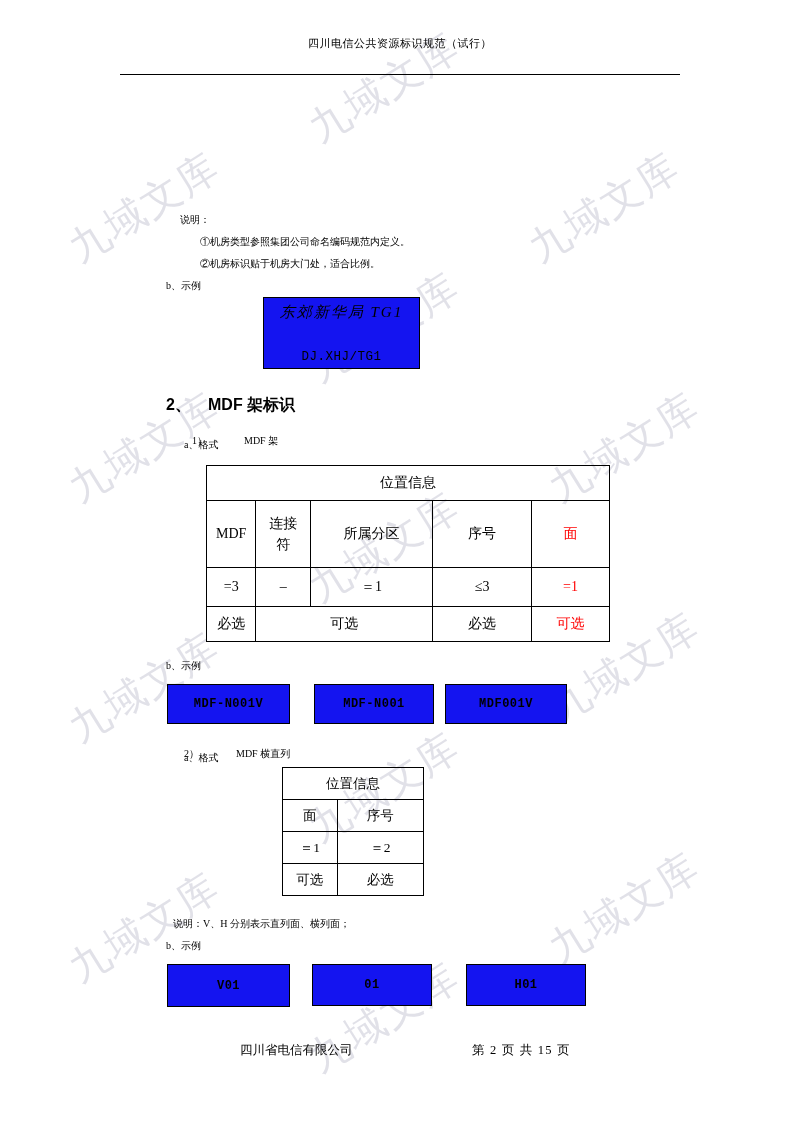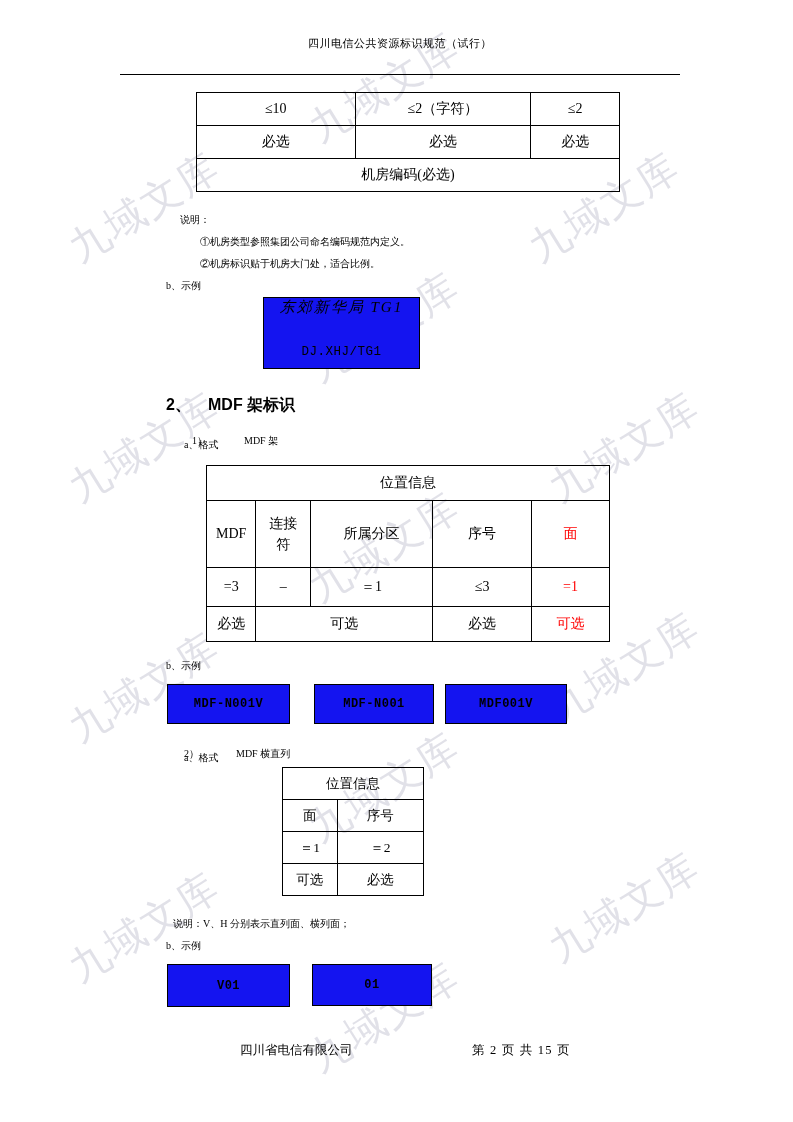--- a/index.html
+++ b/index.html
@@ -110,21 +110,21 @@
 
   
   .sign {
     position: absolute;
     background: #1414f0;
     border: 1.3px solid #000;
     box-sizing: border-box;
     display: flex;
     flex-direction: column;
     align-items: center;
-    justify-content: flex-start;
+    justify-content: center;
     z-index: 8;
     gap: 18px;
   }
   .sign .l1 {
     font-family: "Liberation Serif", "DejaVu Serif", serif;
     font-size: 15px;
     color: #000;
     letter-spacing: 2px;
     font-style: italic;
   }
@@ -187,37 +187,20 @@
   <div class="wm" style="left:60px; top:420px;">九域文库</div>
   <div class="wm" style="left:60px; top:660px;">九域文库</div>
   <div class="wm" style="left:60px; top:900px;">九域文库</div>
 </div>
 
 <div class="page">
 
   <div class="header">四川电信公共资源标识规范（试行）</div>
   <div class="header-rule"></div>
 
-  <table class="doc-tbl" id="table-format-1">
-    <tbody>
-      <tr>
-        <td style="width:160px;">≤10</td>
-        <td style="width:178px;">≤2（字符）</td>
-        <td style="width:86px;">≤2</td>
-      </tr>
-      <tr>
-        <td>必选</td>
-        <td>必选</td>
-        <td>必选</td>
-      </tr>
-      <tr>
-        <td colspan="3">机房编码(必选)</td>
-      </tr>
-    </tbody>
-  </table>
 
   <div class="ptext" style="left:180px; top:212px;">说明：</div>
   <div class="ptext" style="left:200px; top:256px;">②机房标识贴于机房大门处，适合比例。</div>
   <div class="ptext" style="left:200px; top:234px;">①机房类型参照集团公司命名编码规范内定义。</div>
   <div class="ptext" style="left:166px; top:278px;">b、示例</div>
 
   <div class="sign" style="left:263px; top:297px; width:157px; height:72px;">
     <div class="l1">东郊新华局 TG1</div>
     <div class="l2">DJ.XHJ/TG1</div>
   </div>
@@ -290,17 +273,18 @@
         <td>必选</td>
       </tr>
     </tbody>
   </table>
 
   <div class="ptext" style="left:173px; top:916px;">说明：V、H 分别表示直列面、横列面；</div>
   <div class="ptext" style="left:166px; top:938px;">b、示例</div>
 
   <div class="sign-sm" style="left:167px; top:964px; width:123px; height:43px;">V01</div>
   <div class="sign-sm" style="left:312px; top:964px; width:120px; height:42px;">01</div>
+  <div class="sign-sm" style="left:466px; top:964px; width:120px; height:42px;">H01</div>
 
   <div class="footer-left">四川省电信有限公司</div>
   <div class="footer-right">第 2 页 共 15 页</div>
 
 </div>
 
 </body></html>

